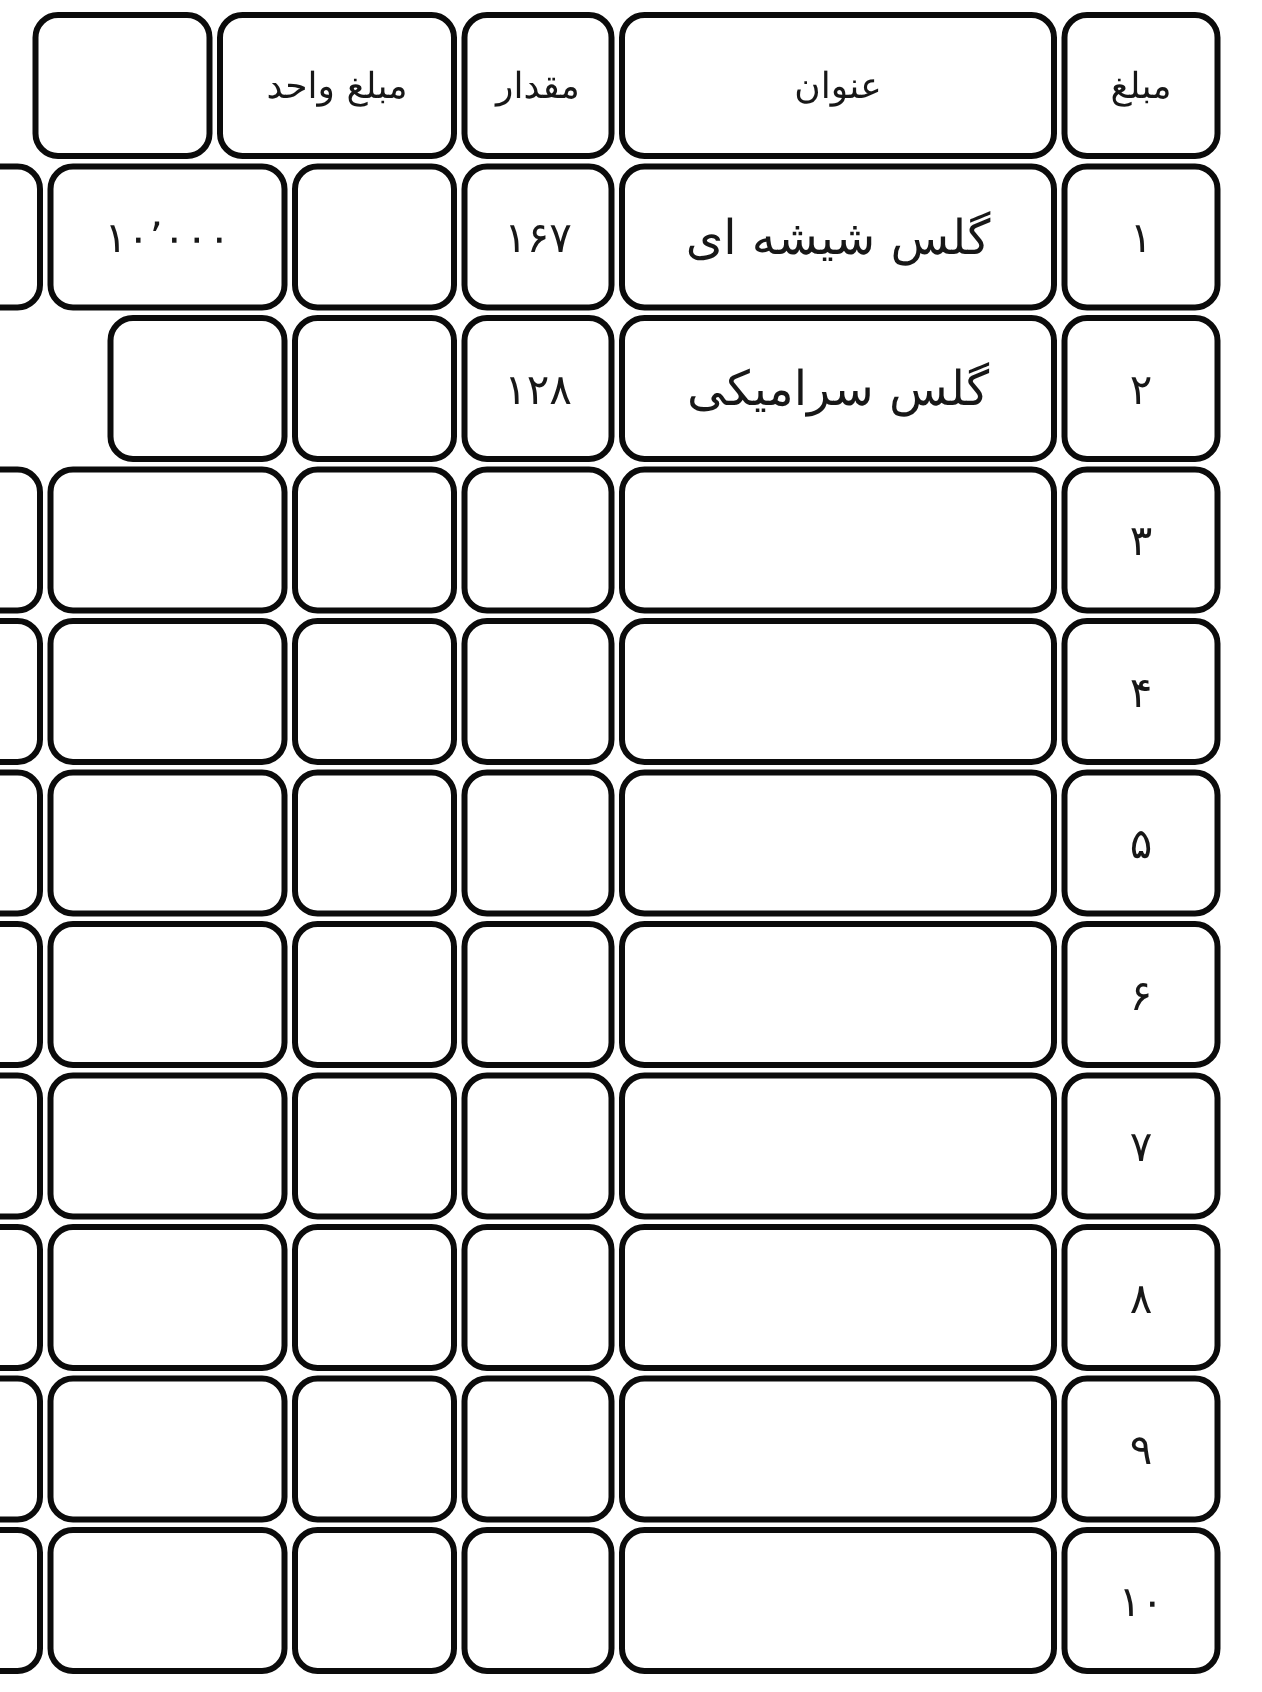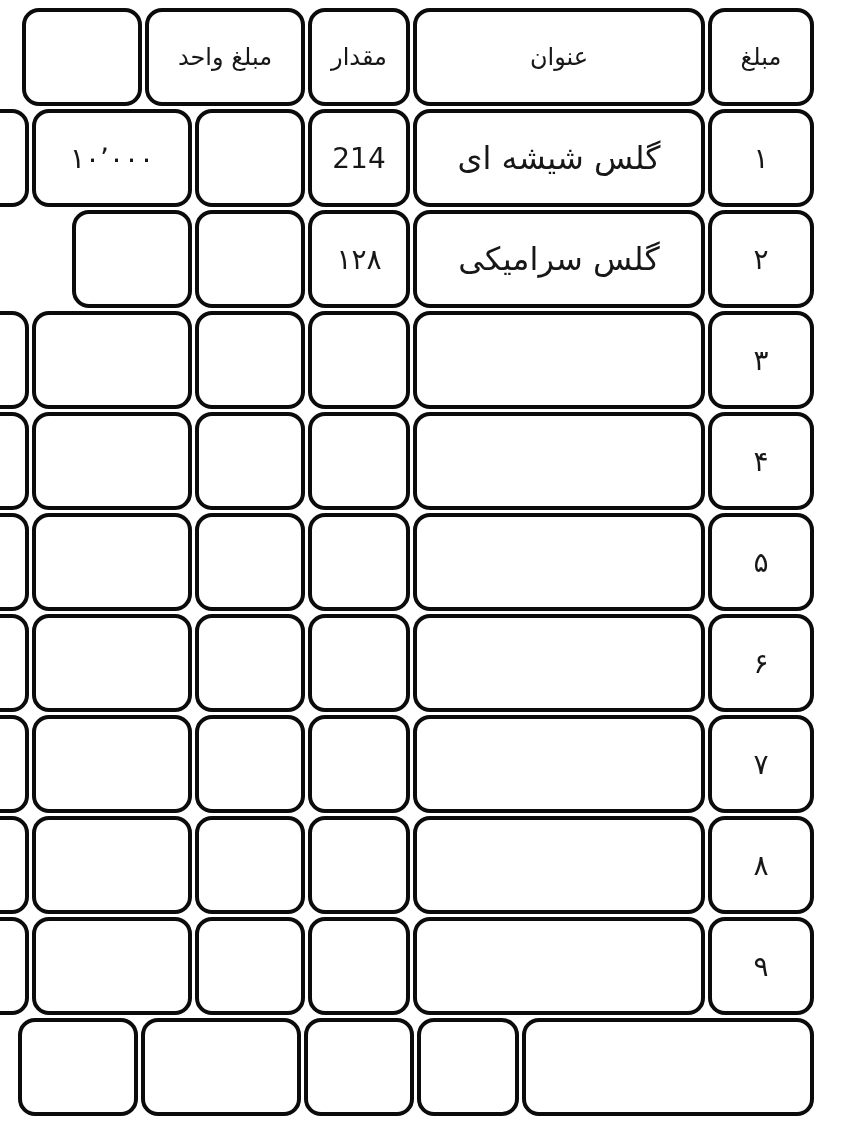--- a/index.html
+++ b/index.html
@@ -74,21 +74,21 @@
   </div>
 
   <div class="row">
     <div class="cell numeral col-num">
         <span>۱</span>
       </div>
     <div class="cell txt col-title">
         <span>گلس شیشه ای</span>
       </div>
     <div class="cell numeral col-qty">
-        <span>214</span>
+        <span>۱۶۷</span>
       </div>
     <div class="cell txt col-unit">
         <span></span>
       </div>
     <div class="cell numeral col-price">
         <span>۱۰٬۰۰۰</span>
       </div>
     <div class="cell col-cut"></div>
   </div>
 
@@ -235,20 +235,23 @@
     <div class="cell txt col-unit">
         <span></span>
       </div>
     <div class="cell numeral col-price">
         <span></span>
       </div>
     <div class="cell col-cut"></div>
   </div>
 
   <div class="row">
+    <div class="cell numeral col-num">
+        <span>۱۰</span>
+      </div>
     <div class="cell txt col-title">
         <span></span>
       </div>
     <div class="cell numeral col-qty">
         <span></span>
       </div>
     <div class="cell txt col-unit">
         <span></span>
       </div>
     <div class="cell numeral col-price">

